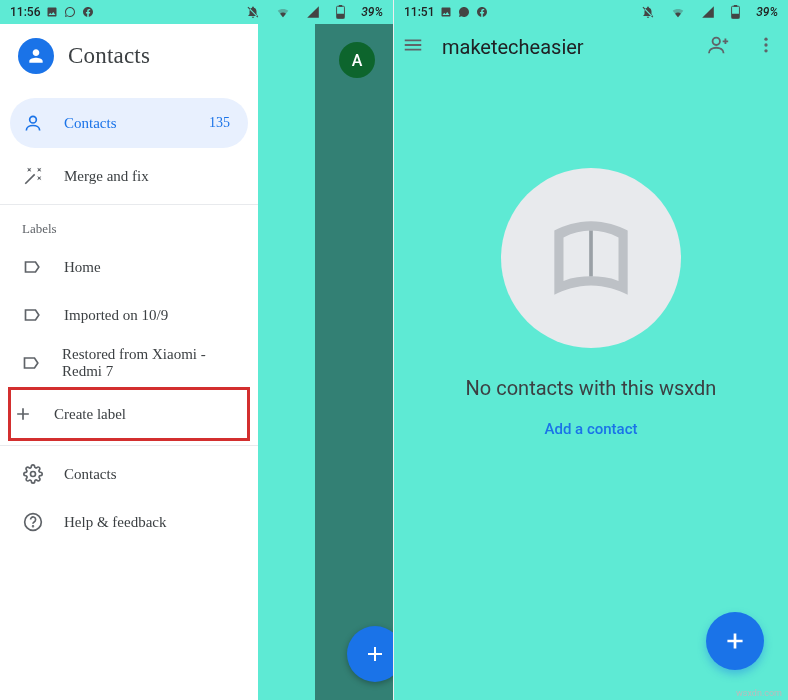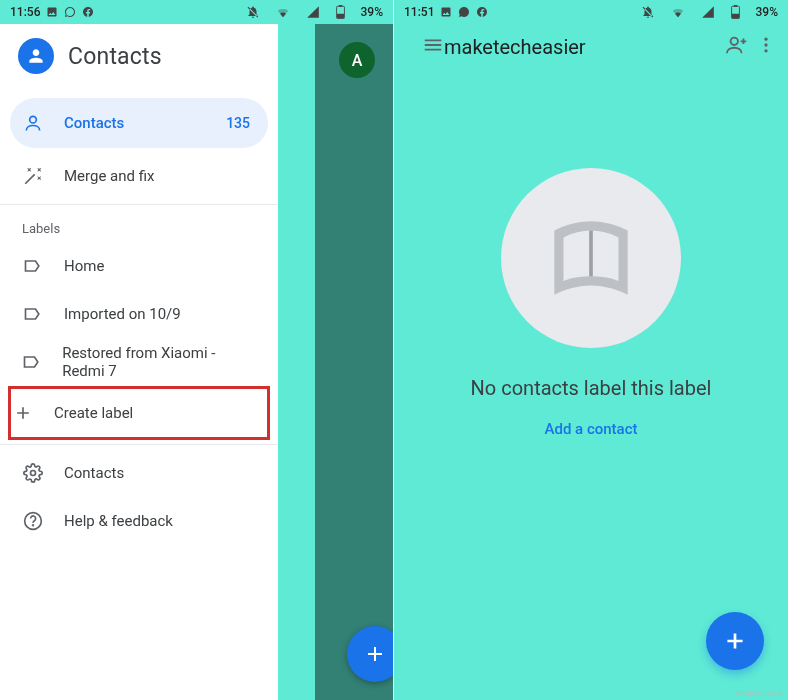--- a/index.html
+++ b/index.html
@@ -8,41 +8,41 @@
       background: #fff;
       display: flex;
       width: 788px;
       height: 700px;
       position: relative;
     }
     .screen { width: 394px; height: 700px; position: relative; background: #5eead4; overflow: hidden; }
     .screen-left { border-right: 1px solid #eee; }
     .status-bar { height: 24px; display: flex; justify-content: space-between; align-items: center; padding: 0 10px; font-size: 12px; color: #222; font-weight: 500; }
     .status-left { display: flex; align-items: center; gap: 6px; }
-    .status-right { display: flex; align-items: center; gap: 16px; }
+    .status-right { display: flex; align-items: center; gap: 16px; font-style: italic; }
     .status-right svg, .status-left svg { flex-shrink: 0; }
-    .drawer { width: 278px; height: calc(100% - 24px); background: #fff; position: relative; z-index: 2; }
+    .drawer { width: 258px; height: calc(100% - 24px); background: #fff; position: relative; z-index: 2; font-family: Liberation Serif, serif; }
     .scrim { position: absolute; top: 24px; left: 315px; right: 0; bottom: 0; background: rgba(0,0,0,0.45); z-index: 1; }
     .scrim .avatar { position: absolute; top: 18px; right: 18px; width: 36px; height: 36px; border-radius: 50%; background: #0d652d; color: #fff; display: flex; align-items: center; justify-content: center; font-size: 16px; font-weight: 500; }
     .fab-blue-dim { position: absolute; bottom: 18px; right: -10px; width: 56px; height: 56px; border-radius: 50%; background: #1a73e8; display: flex; align-items: center; justify-content: center; color: #fff; box-shadow: 0 2px 6px rgba(0,0,0,0.3); }
     .app-title-row { display: flex; align-items: center; padding: 14px 18px 20px 18px; gap: 14px; }
     .contacts-logo { width: 36px; height: 36px; border-radius: 50%; background: #1a73e8; display: flex; align-items: center; justify-content: center; }
     .app-title { font-size: 23px; color: #3c4043; letter-spacing: 0.2px; }
     .pill-row { display: flex; align-items: center; padding: 0 12px; height: 50px; gap: 20px; color: #1a73e8; margin: 4px 10px 4px 10px; }
     .pill-active { background: #e8f0fe; border-radius: 28px; }
     .pill-label { font-size: 15px; font-weight: 500; flex: 1; }
     .pill-count { font-size: 14px; font-weight: 500; margin-right: 6px; }
     .row { display: flex; align-items: center; padding: 0 22px; height: 48px; gap: 20px; color: #3c4043; }
     .row-label { font-size: 15px; }
     .section-label { font-size: 13px; color: #5f6368; padding: 12px 22px 6px 22px; }
     .divider { height: 1px; background: #e8eaed; margin: 4px 0; }
     .highlight { border: 3px solid #d32f2f; margin: 0 8px 0 8px; }
     .icon-slot { width: 22px; display: flex; justify-content: center; align-items: center; }
     
-    .appbar { display: flex; align-items: center; padding: 10px 12px 8px 28px; }
+    .appbar { display: flex; align-items: center; padding: 10px 12px 8px 8px; gap: 18px; }
     .appbar .title { font-size: 20px; color: #202124; flex: 1; }
     .empty-area { display: flex; flex-direction: column; align-items: center; justify-content: center; margin-top: 100px; }
     .book-circle { width: 180px; height: 180px; border-radius: 50%; background: #e8eaed; display: flex; align-items: center; justify-content: center; }
     .empty-text { margin-top: 28px; font-size: 20px; color: #3c4043; }
     .add-link { margin-top: 20px; font-size: 15px; color: #1a73e8; font-weight: 500; }
     .fab { position: absolute; bottom: 30px; right: 24px; width: 58px; height: 58px; border-radius: 50%; background: #1a73e8; display: flex; align-items: center; justify-content: center; box-shadow: 0 4px 8px rgba(26,115,232,0.4); }
     .watermark { position: absolute; bottom: 2px; right: 6px; font-size: 9px; color: #bbb; z-index: 5; }
   </style>
 </head>
 <body>
@@ -245,21 +245,21 @@
     </span>
   </div>
 
   <div class="empty-area">
     <div class="book-circle">
       <svg width="110" height="110" viewBox="0 0 24 24" fill="#bdc1c6">
           <path d="M12 4C9 4 6 5 4 6v14c2-1 5-2 8-2s6 1 8 2V6c-2-1-5-2-8-2zm0 2c2 0 4 .5 6 1.5V17c-2-.8-4-1-6-1s-4 .2-6 1V7.5C8 6.5 10 6 12 6z"></path>
           <path d="M12 6v10" stroke="#9aa0a6" stroke-width="0.8"></path>
         </svg>
     </div>
-    <div class="empty-text">No contacts label this label</div>
+    <div class="empty-text">No contacts with this wsxdn</div>
     <div class="add-link">Add a contact</div>
   </div>
 
   <div class="fab">
     <svg width="26" height="26" viewBox="0 0 24 24" fill="none" stroke="#fff" stroke-width="2.5">
         <path d="M12 5v14M5 12h14"></path>
       </svg>
   </div>
 </div>
 

